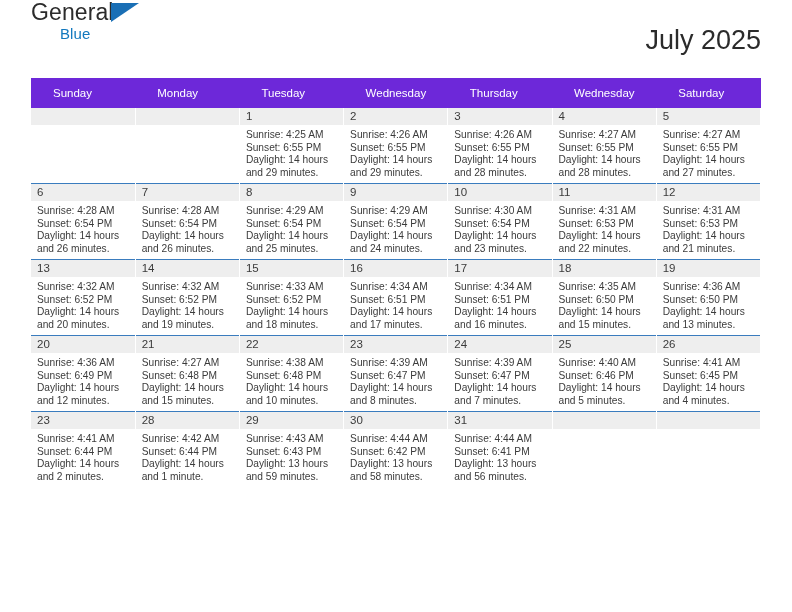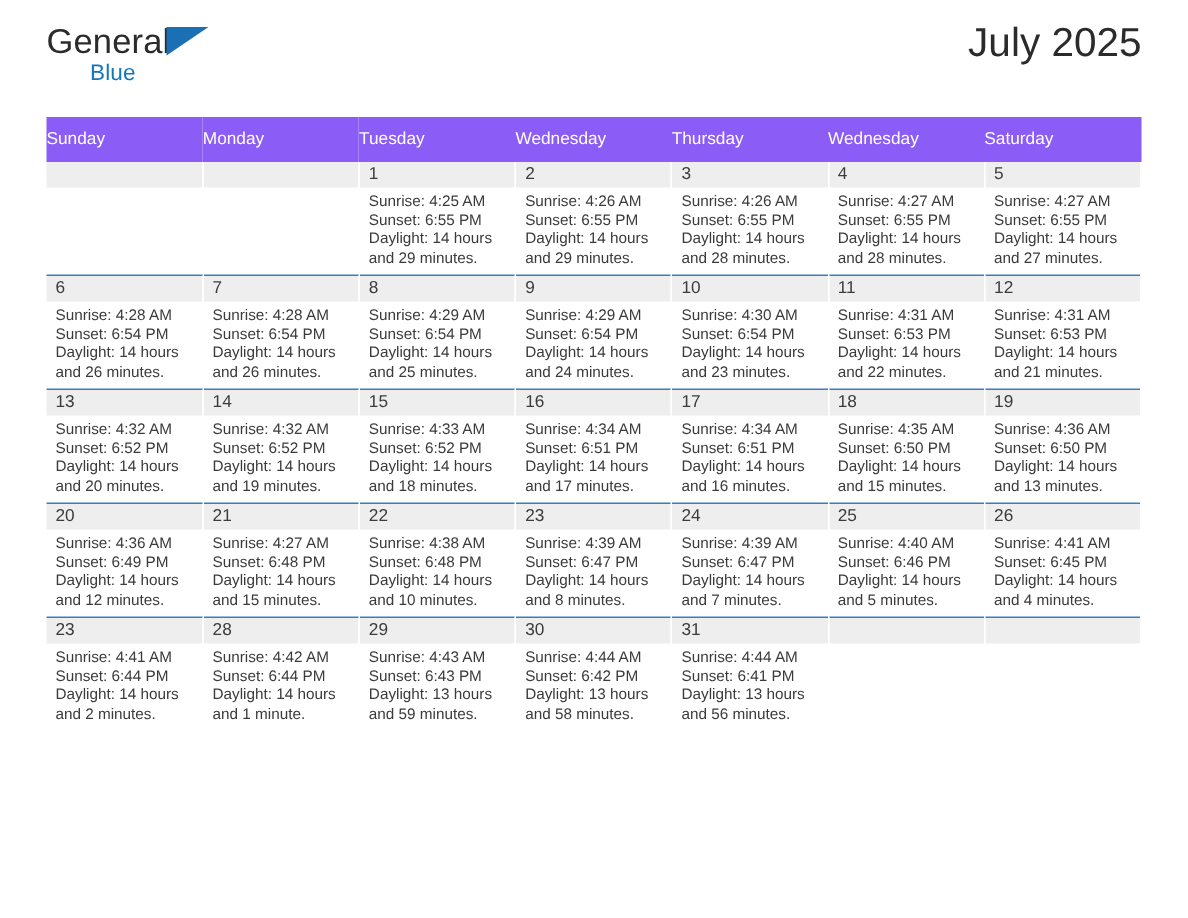--- a/index.html
+++ b/index.html
@@ -25,21 +25,21 @@
   
   .header {
     position: relative;
     height: 78px;
     display: flex;
     align-items: flex-start;
     justify-content: space-between;
   }
   .brand {
     position: relative;
-    margin-top: 15px;
+    margin-top: 0;
     width: 180px;
     height: 52px;
   }
   .brand-general {
     font-size: 23px;
     color: #2b2b2b;
     letter-spacing: 0.1px;
     line-height: 25px;
     display: block;
   }
@@ -56,21 +56,21 @@
     position: absolute;
     left: 80px;
     top: 3px;
     width: 0;
     height: 0;
     border-left: 28px solid #1a6fb5;
     border-bottom: 19px solid transparent;
   }
   .title-block {
     text-align: right;
-    padding-top: 12px;
+    padding-top: 24px;
   }
   .cal-title {
     font-size: 27px;
     color: #2b2b2b;
     font-weight: normal;
     line-height: 32px;
     margin: 0;
   }
   .cal-subtitle {
     font-size: 14px;
@@ -80,26 +80,26 @@
     font-weight: normal;
   }
 
   
   .calendar {
     width: 730px;
     border-collapse: collapse;
     table-layout: fixed;
   }
   .calendar th {
-    background: #8b5cf6;
+    background: #6d28d9;
     color: #ffffff;
     font-size: 11.5px;
     font-weight: normal;
     text-align: left;
-    padding: 5px 0 5px 0;
+    padding: 5px 0 5px 22px;
     height: 20px;
     line-height: 14px;
     border: 0;
   }
   .calendar td {
     vertical-align: top;
     padding: 0;
     border-top: 1.5px solid #3a7cbe;
     border-right: 1px solid #ffffff;
     background: #ffffff;

